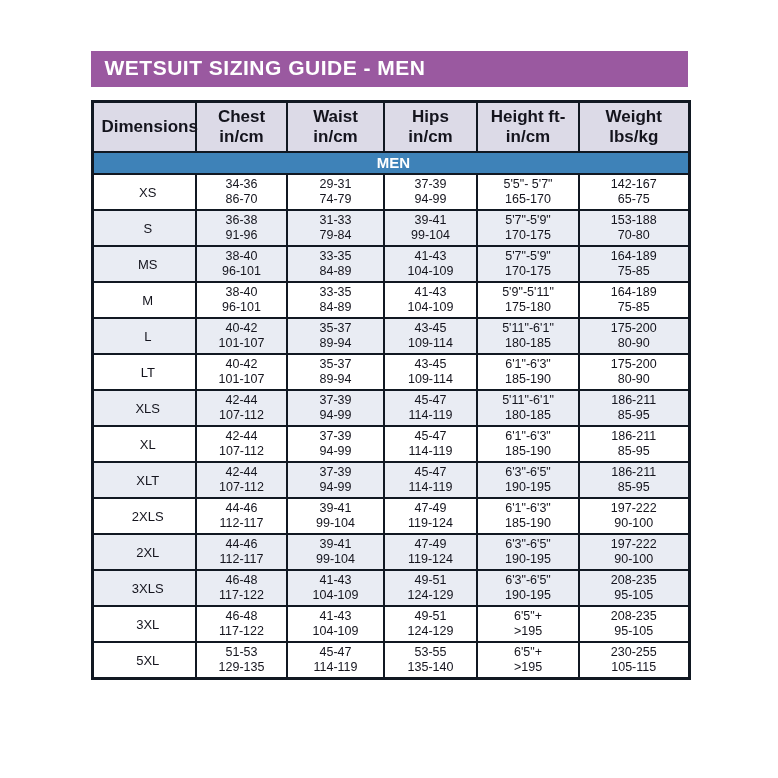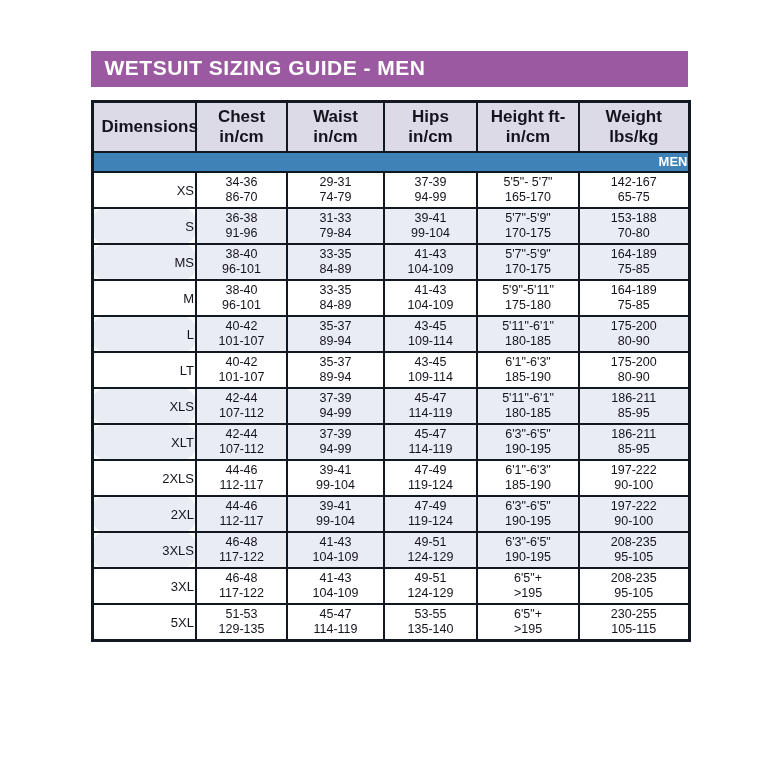--- a/index.html
+++ b/index.html
@@ -8,25 +8,25 @@
     background:#9A59A0;color:#ffffff;font-weight:bold;font-size:21px;
     letter-spacing:0.5px;padding:5px 10px 7px 14px;margin-bottom:13px;margin-top:42px;
   }
   table.sizing{border-collapse:collapse;width:100%;table-layout:fixed;border:3px solid #111822;}
   table.sizing th, table.sizing td{border:2px solid #111822;color:#14141d;}
   table.sizing th{
     background:#DCDAE7;font-size:17px;font-weight:bold;text-align:center;padding:4px 11px;
   }
   table.sizing th.first{text-align:left;padding-left:8px;}
   tr.section-row td{
-    background:#3E82B8;color:#ffffff;font-size:13px;font-weight:bold;
-    text-align:right;padding:1px 0 2px 6px;
+    background:#3E82B8;color:#ffffff;font-size:15px;font-weight:bold;
+    text-align:center;padding:1px 0 2px 6px;
   }
   td.size{
-    text-align:right;padding-left:8px;font-size:13px;background:#ffffff;border-radius:14px;
+    text-align:center;padding-left:8px;font-size:13px;background:#ffffff;
   }
   td.val{
     text-align:center;font-size:12.5px;line-height:1.2;padding:2px 0;background:#ffffff;
   }
   tr.alt td{background:#E9ECF3;}
 </style>
 </head>
 <body>
 
 <div class="page">
@@ -214,35 +214,58 @@
           </td>
     <td class="val">
             <div>5'11"-6'1"</div>
             <div>180-185</div>
           </td>
     <td class="val">
             <div>186-211</div>
             <div>85-95</div>
           </td>
   </tr>
-        <tr class="alt">
-    <td class="size">XLT</td>
+        <tr>
+    <td class="size">XL</td>
     <td class="val">
             <div>42-44</div>
             <div>107-112</div>
           </td>
     <td class="val">
             <div>37-39</div>
             <div>94-99</div>
           </td>
     <td class="val">
             <div>45-47</div>
             <div>114-119</div>
           </td>
     <td class="val">
+            <div>6'1"-6'3"</div>
+            <div>185-190</div>
+          </td>
+    <td class="val">
+            <div>186-211</div>
+            <div>85-95</div>
+          </td>
+  </tr>
+        <tr class="alt">
+    <td class="size">XLT</td>
+    <td class="val">
+            <div>42-44</div>
+            <div>107-112</div>
+          </td>
+    <td class="val">
+            <div>37-39</div>
+            <div>94-99</div>
+          </td>
+    <td class="val">
+            <div>45-47</div>
+            <div>114-119</div>
+          </td>
+    <td class="val">
             <div>6'3"-6'5"</div>
             <div>190-195</div>
           </td>
     <td class="val">
             <div>186-211</div>
             <div>85-95</div>
           </td>
   </tr>
         <tr>
     <td class="size">2XLS</td>

